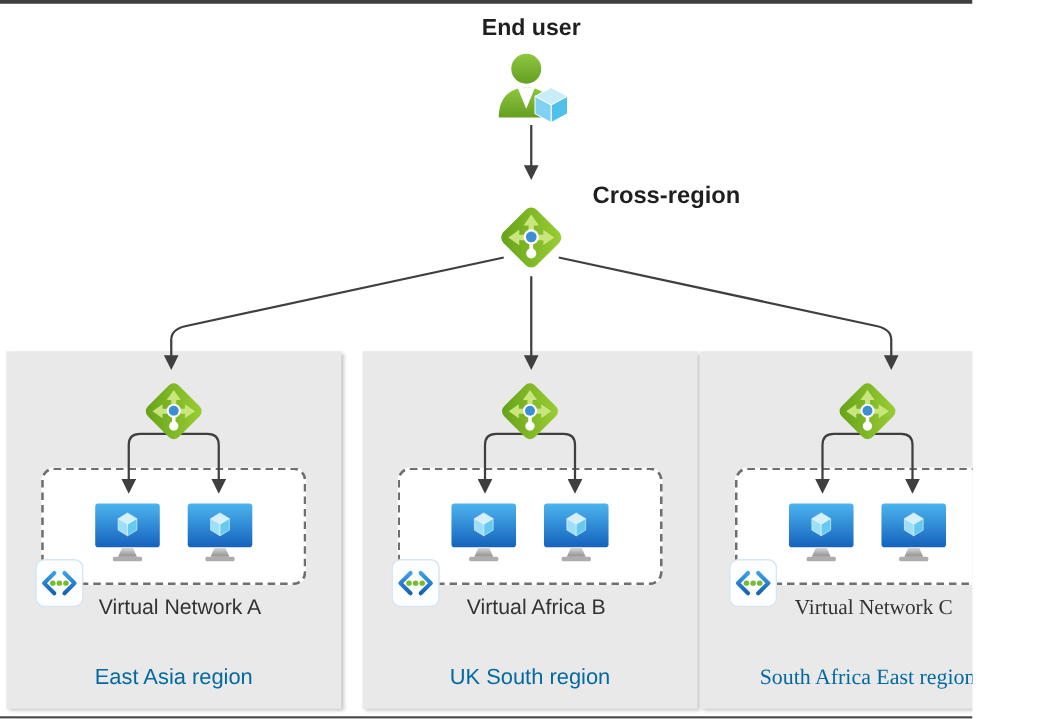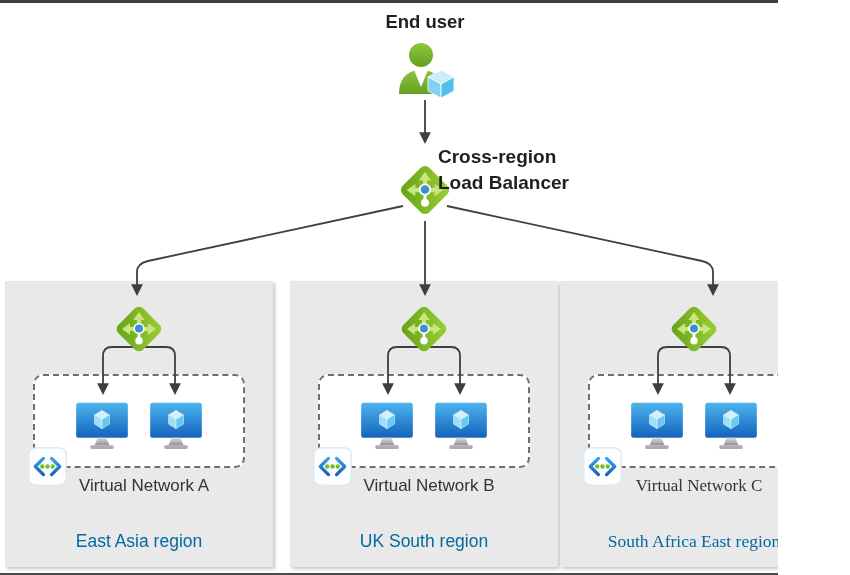--- a/index.html
+++ b/index.html
@@ -12,21 +12,21 @@
   .edge-bottom { bottom:0; height:2px; background:#4a4a4a; }
 
   
   .end-user-label {
     position:absolute; left:425px; top:11px; transform:translateX(-50%);
     font-size:18.5px; font-weight:bold; color:#1f1f1f; white-space:nowrap; z-index:3;
   }
   .person-icon { position:absolute; left:395px; top:42px; width:60px; height:56px; z-index:3; }
   .lb-main-icon { position:absolute; left:397px; top:162px; width:56px; height:56px; z-index:3; }
   .lb-title {
-    position:absolute; left:438px; top:144px; font-size:19px; font-weight:bold;
+    position:absolute; left:474px; top:144px; font-size:19px; font-weight:bold;
     line-height:26px; color:#1f1f1f; white-space:nowrap; z-index:3;
   }
 
   
   .connectors { position:absolute; left:0; top:0; z-index:2; pointer-events:none; }
   .branch { position:absolute; left:0; top:0; z-index:2; pointer-events:none; }
 
   
   .region {
     position:absolute; top:281px; width:268px; height:286px;
@@ -149,21 +149,20 @@
       </svg>
   </div>
 
   <div class="lb-main-icon">
     <svg class="icon-svg" viewBox="0 0 64 64">
         <use href="#sym-lb"></use>
       </svg>
   </div>
   <div class="lb-title">
     <div>Cross-region</div>
-    <div>Load Balancer</div>
   </div>
 
   <div class="region region-1">
     <div class="vnet-dashed"></div>
     <svg class="branch" width="268" height="130" viewBox="0 0 268 130">
       <path d="M134,66 H107 Q98,66 98,75 V111" fill="none" stroke="#3f3f3f" stroke-width="1.8" marker-end="url(#arrowhead)"></path>
       <path d="M134,66 H161 Q170,66 170,75 V111" fill="none" stroke="#3f3f3f" stroke-width="1.8" marker-end="url(#arrowhead)"></path>
     </svg>
     <div class="lb-small-icon">
       <svg class="icon-svg" viewBox="0 0 64 64">
@@ -208,21 +207,21 @@
     <div class="vm-icon vm-right">
       <svg class="icon-svg" viewBox="0 0 64 60">
           <use href="#sym-vm"></use>
         </svg>
     </div>
     <div class="vnet-badge">
       <svg class="icon-svg" viewBox="0 0 48 48">
           <use href="#sym-vnet"></use>
         </svg>
     </div>
-    <div class="vnet-label">Virtual Network B</div>
+    <div class="vnet-label">Virtual Africa B</div>
     <div class="region-label">UK South region</div>
   </div>
 
   <div class="region region-3">
     <div class="vnet-dashed"></div>
     <svg class="branch" width="268" height="130" viewBox="0 0 268 130">
       <path d="M134,66 H107 Q98,66 98,75 V111" fill="none" stroke="#3f3f3f" stroke-width="1.8" marker-end="url(#arrowhead)"></path>
       <path d="M134,66 H161 Q170,66 170,75 V111" fill="none" stroke="#3f3f3f" stroke-width="1.8" marker-end="url(#arrowhead)"></path>
     </svg>
     <div class="lb-small-icon">

